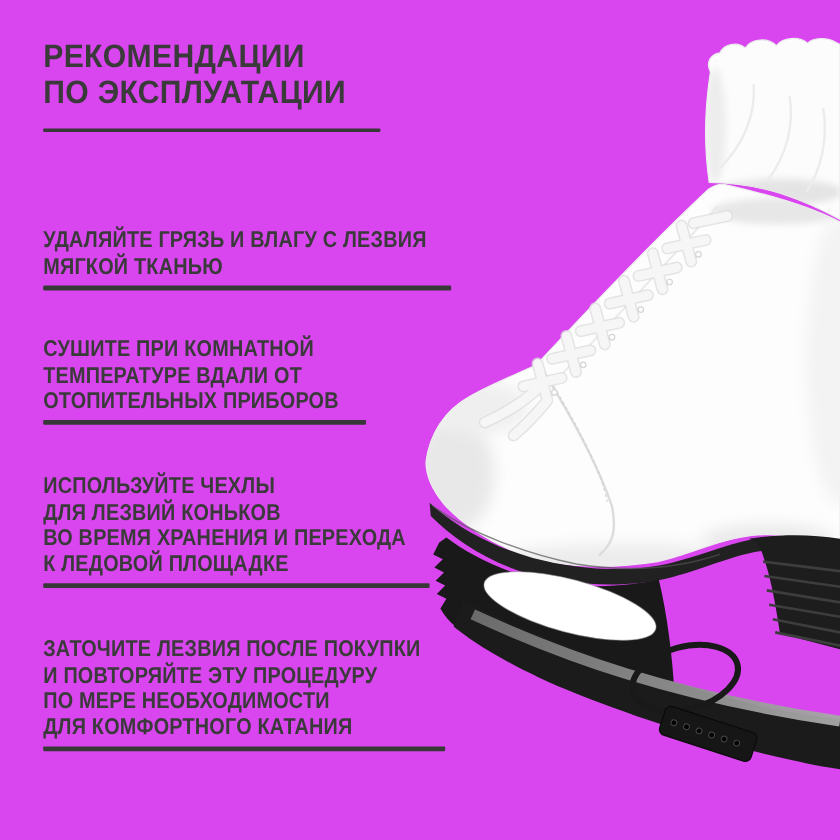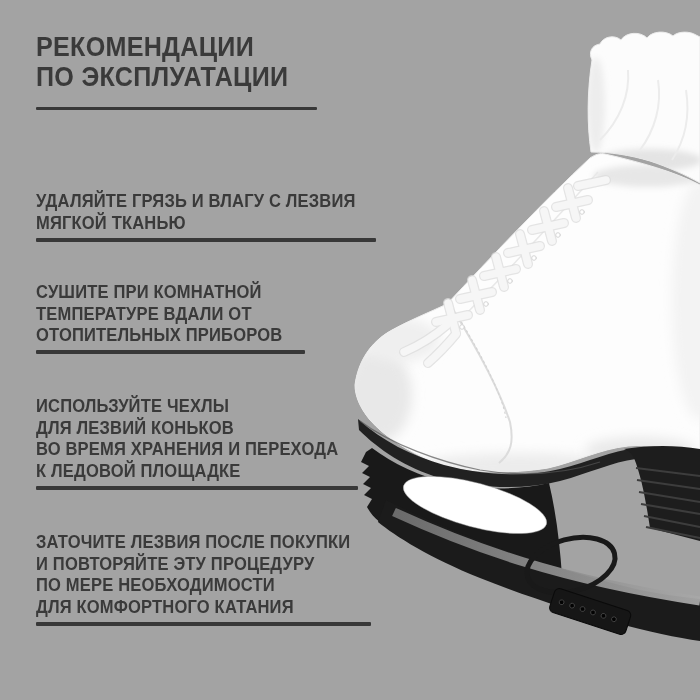--- a/index.html
+++ b/index.html
@@ -1,19 +1,19 @@
 <!DOCTYPE html>
 <html><head>
 <meta charset="utf-8">
 <style>
   html,body{margin:0;padding:0;background:#fff;}
   .canvas{
     position:relative;
     width:700px;height:700px;
-    background:#a3a3a3;
+    background:#d946ef;
     overflow:hidden;
     font-family:"Liberation Sans","DejaVu Sans",sans-serif;
   }
   .title{
     position:absolute;left:36px;top:32px;
     font-size:27px;font-weight:700;color:#3a3a3a;
     line-height:30px;letter-spacing:.3px;white-space:nowrap;
     transform:scaleX(.93);transform-origin:left top;
   }
   .item{

